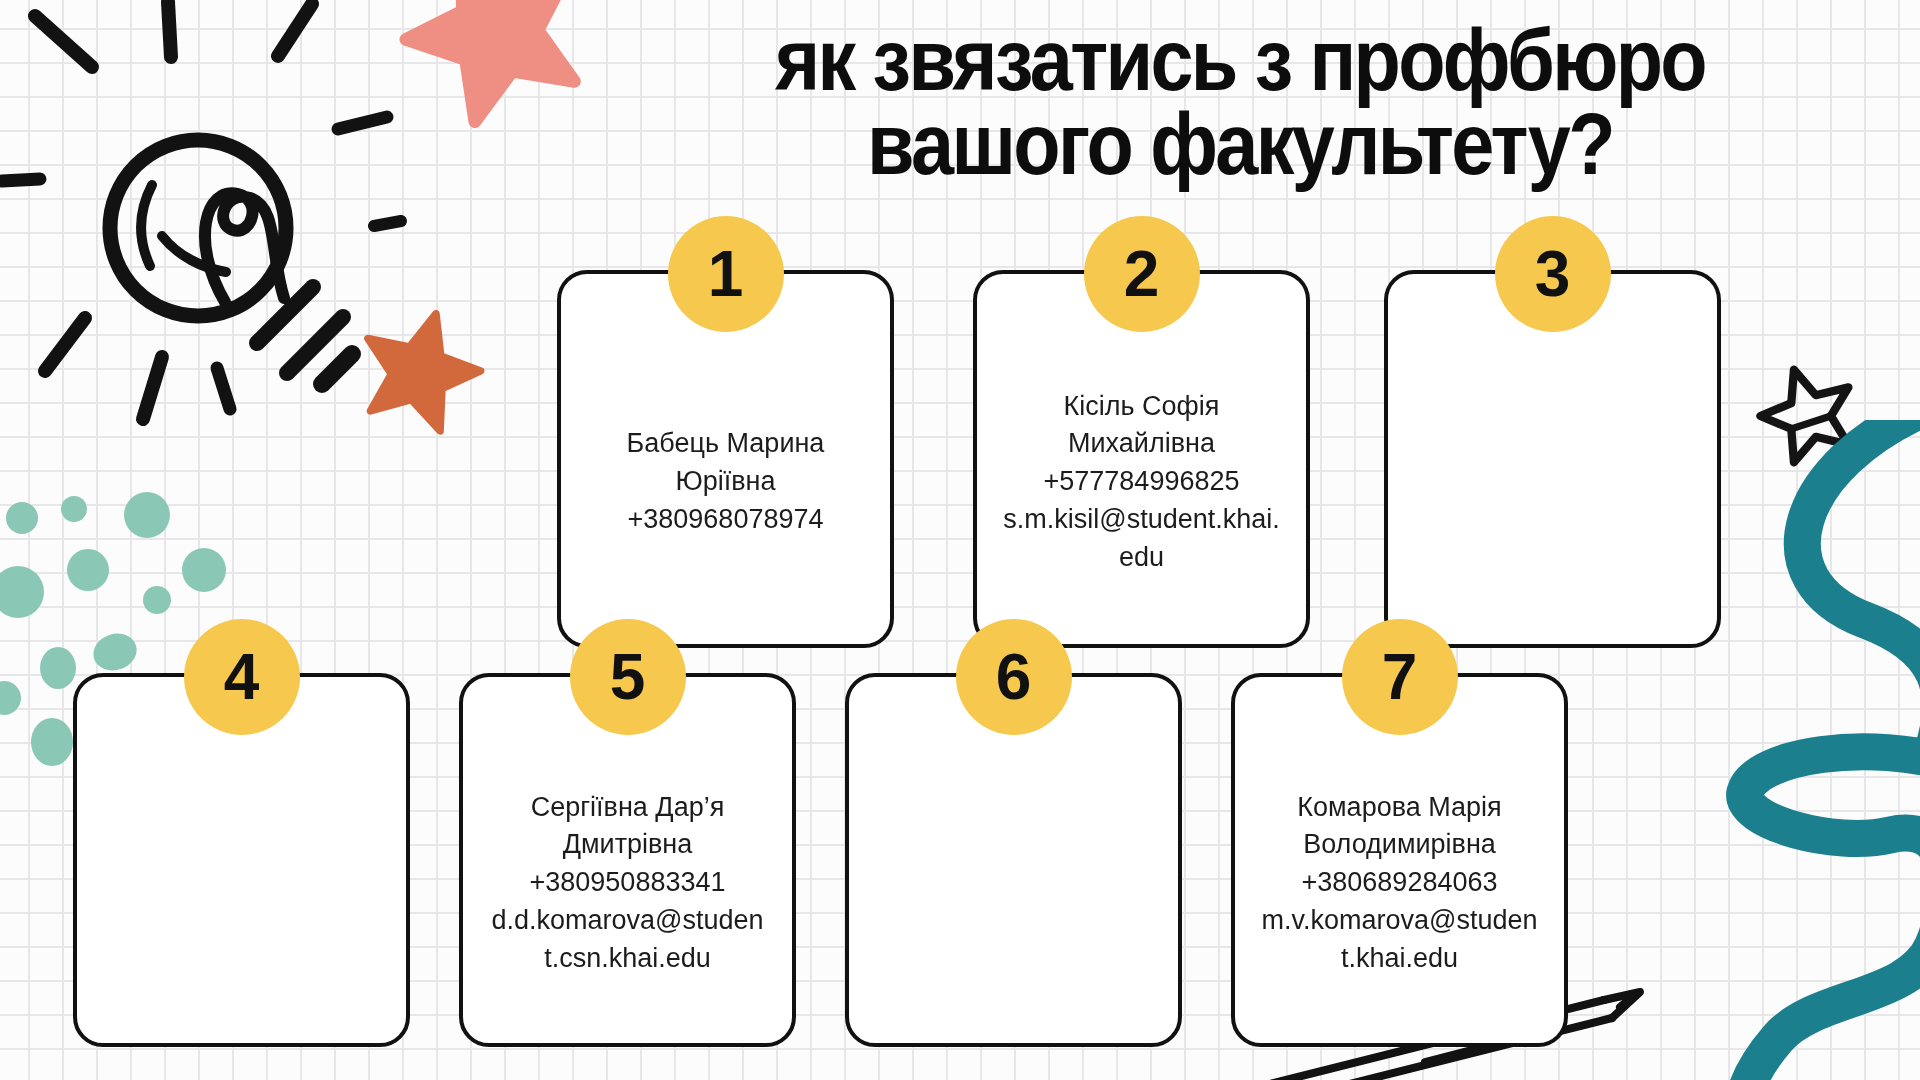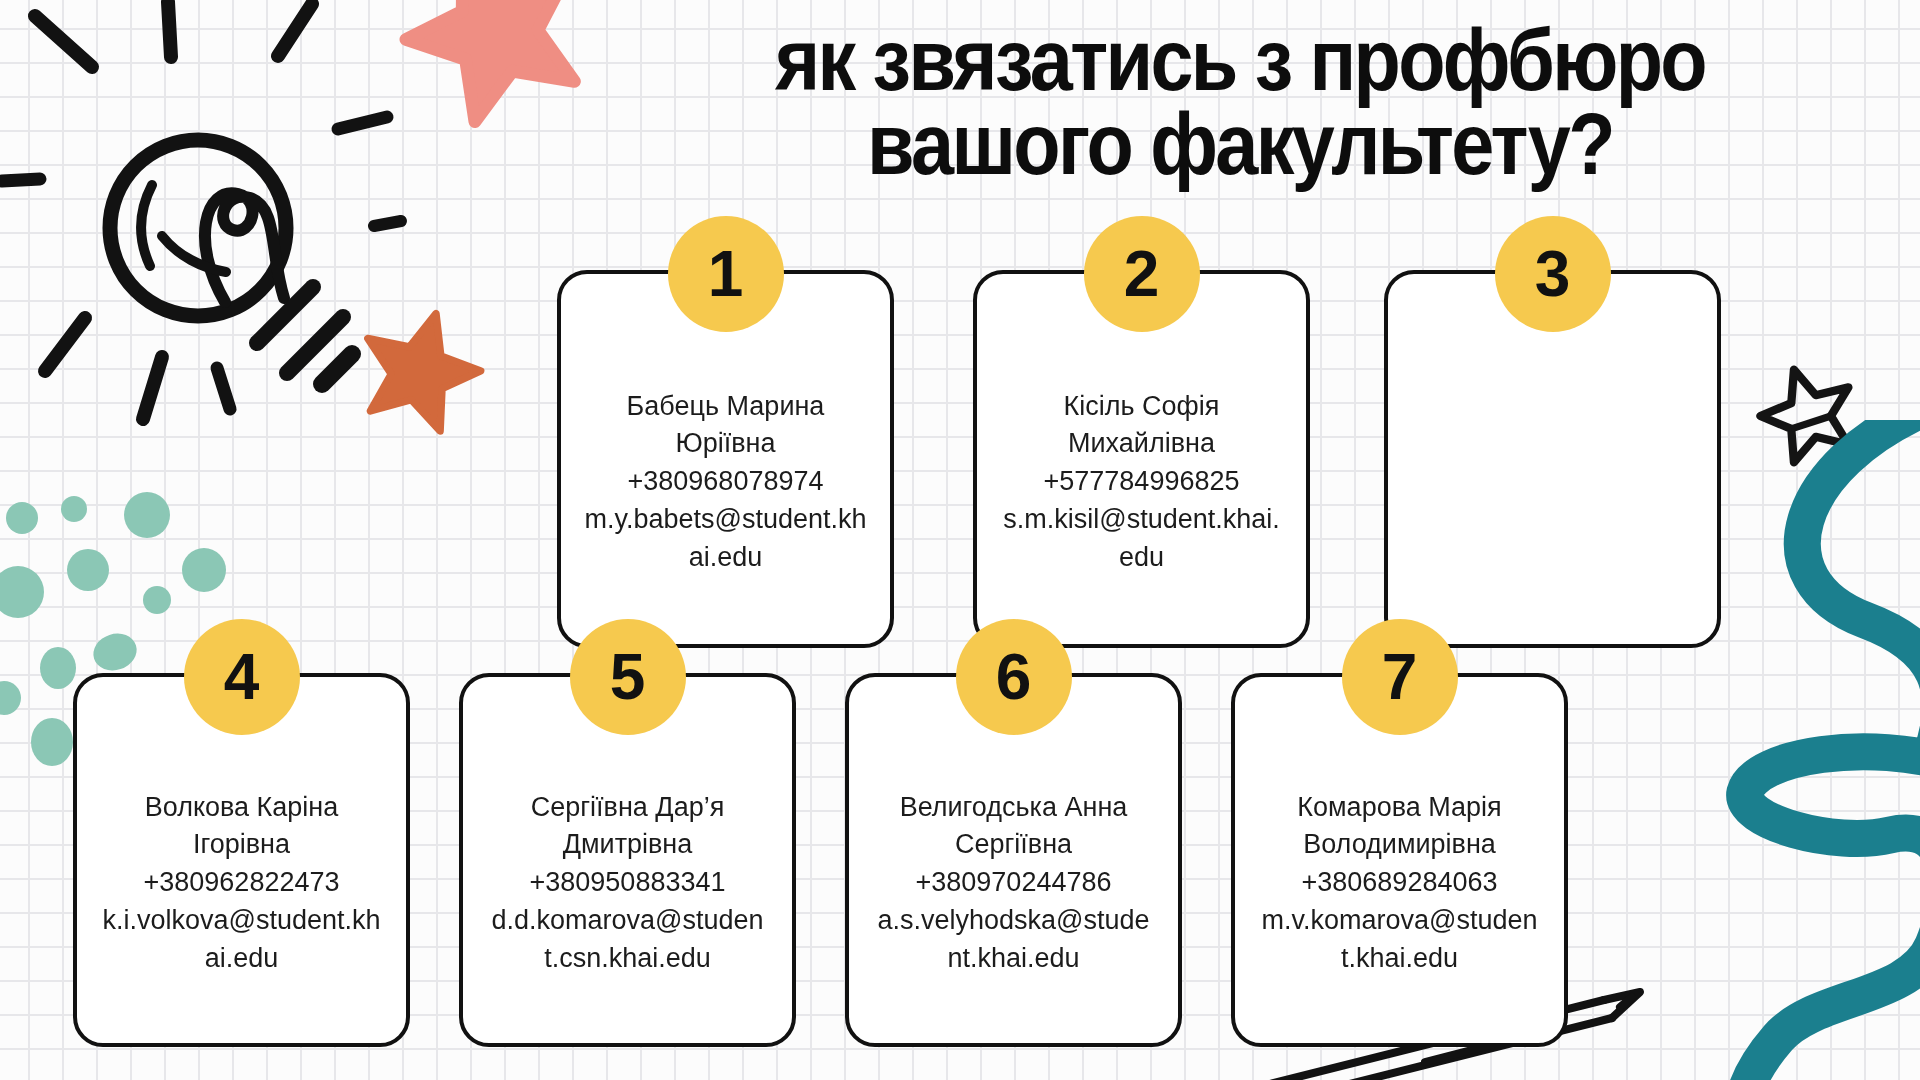--- a/index.html
+++ b/index.html
@@ -127,62 +127,51 @@
   <div class="title">
     <div>як звязатись з профбюро</div>
     <div>вашого факультету?</div>
   </div>
 
   <div class="card card1">
     <div class="badge">1</div>
     <div class="cardText">
       <div class="name">Бабець Марина Юріївна</div>
       <div class="phone">+380968078974</div>
-      <div class="email">m.y.babets@student.khai.edu</div>
     </div>
   </div>
 
   <div class="card card2">
     <div class="badge">2</div>
     <div class="cardText">
       <div class="name">Кісіль Софія Михайлівна</div>
       <div class="phone">+577784996825</div>
       <div class="email">s.m.kisil@student.khai.edu</div>
     </div>
   </div>
 
   <div class="card card3">
     <div class="badge">3</div>
   </div>
 
   <div class="card card4">
     <div class="badge">4</div>
-    <div class="cardText">
-      <div class="name">Волкова Каріна Ігорівна</div>
-      <div class="phone">+380962822473</div>
-      <div class="email">k.i.volkova@student.khai.edu</div>
-    </div>
   </div>
 
   <div class="card card5">
     <div class="badge">5</div>
     <div class="cardText">
       <div class="name">Сергіївна Дар’я Дмитрівна</div>
       <div class="phone">+380950883341</div>
       <div class="email">d.d.komarova@student.csn.khai.edu</div>
     </div>
   </div>
 
   <div class="card card6">
     <div class="badge">6</div>
-    <div class="cardText">
-      <div class="name">Велигодська Анна Сергіївна</div>
-      <div class="phone">+380970244786</div>
-      <div class="email">a.s.velyhodska@student.khai.edu</div>
-    </div>
   </div>
 
   <div class="card card7">
     <div class="badge">7</div>
     <div class="cardText">
       <div class="name">Комарова Марія Володимирівна</div>
       <div class="phone">+380689284063</div>
       <div class="email">m.v.komarova@student.khai.edu</div>
     </div>
   </div>

